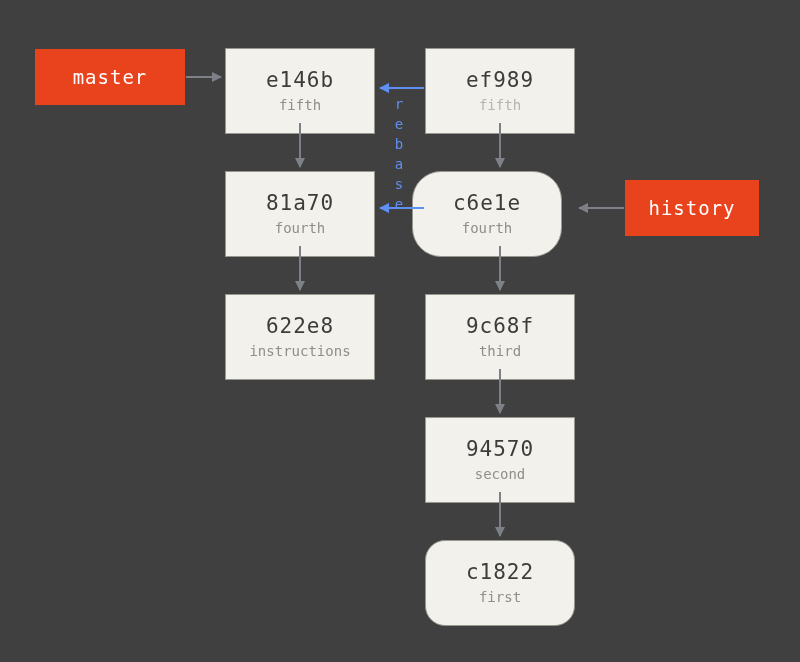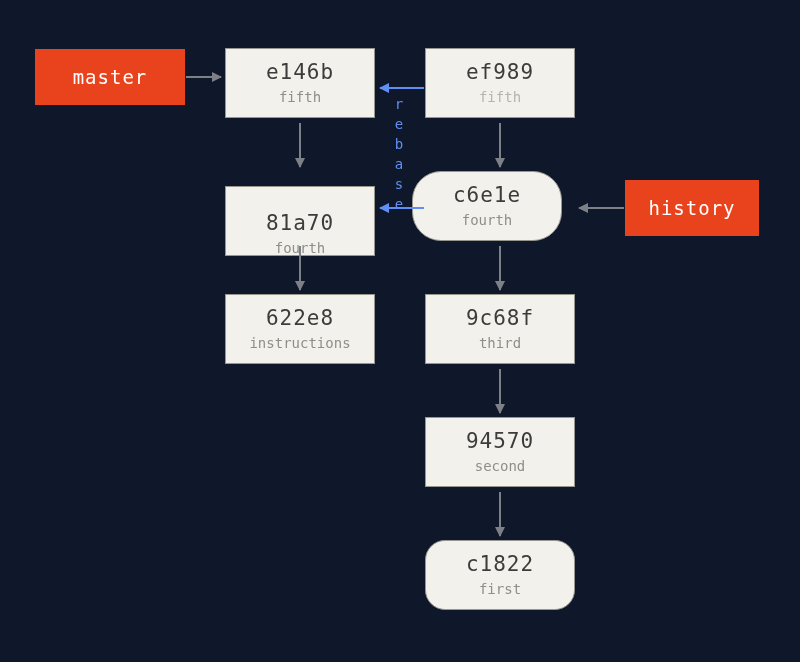--- a/index.html
+++ b/index.html
@@ -1,27 +1,27 @@
 <!DOCTYPE html>
 <html><head>
 <meta charset="utf-8">
 <style>
   html, body { margin: 0; padding: 0; }
   .canvas {
     position: relative;
     width: 800px;
     height: 662px;
-    background: #0f172a;
+    background: #404040;
     font-family: "DejaVu Sans Mono", monospace;
     overflow: hidden;
   }
   .commit {
     position: absolute;
     width: 150px;
-    height: 70px;
+    height: 86px;
     background: #f2f1ec;
     border: 1px solid #97978f;
     box-sizing: border-box;
     display: flex;
     flex-direction: column;
     align-items: center;
     justify-content: center;
     gap: 7px;
   }
   .commit .hash {
@@ -74,21 +74,21 @@
 
   <div class="branch" style="left:625px; top:180px; width:134px; height:56px;">
     <span>history</span>
   </div>
 
   <div class="commit" style="left:225px; top:48px;">
     <div class="hash">e146b</div>
     <div class="msg">fifth</div>
   </div>
 
-  <div class="commit" style="left:225px; top:186px;justify-content:flex-end;">
+  <div class="commit" style="left:225px; top:171px;">
     <div class="hash">81a70</div>
     <div class="msg">fourth</div>
   </div>
 
   <div class="commit" style="left:225px; top:294px;">
     <div class="hash">622e8</div>
     <div class="msg">instructions</div>
   </div>
 
   <div class="commit" style="left:425px; top:48px;">

